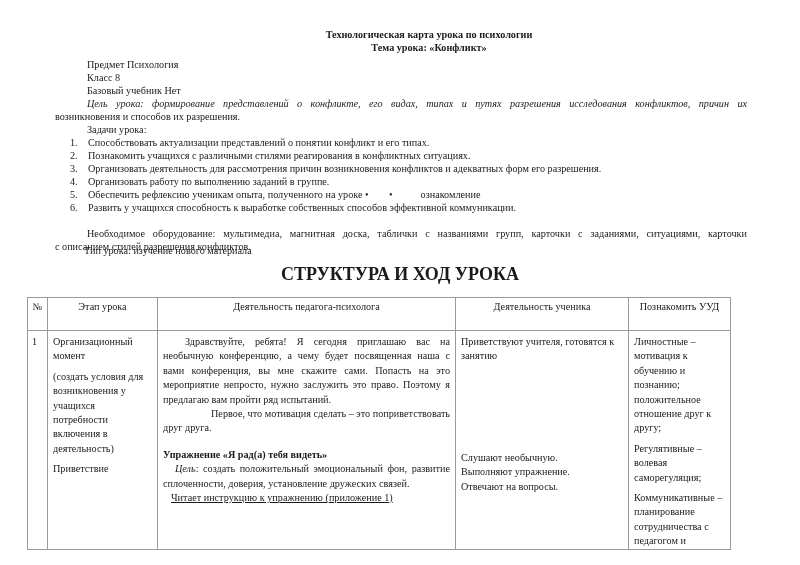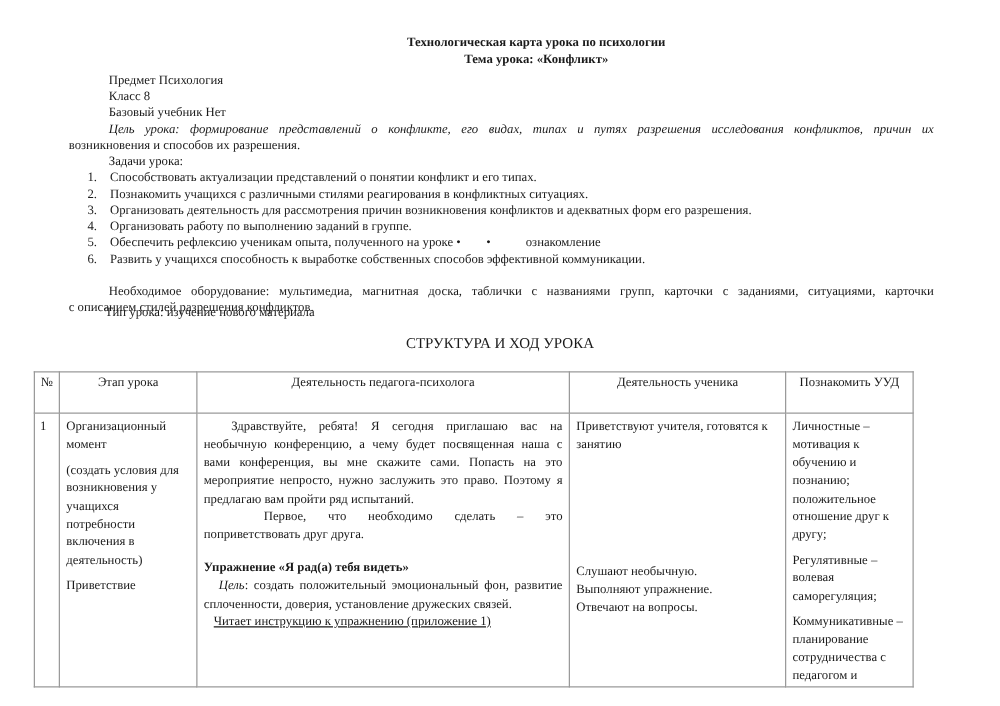--- a/index.html
+++ b/index.html
@@ -5,21 +5,21 @@
   * { box-sizing: border-box; margin: 0; padding: 0; }
   html, body { width: 800px; height: 565px; background: #ffffff; overflow: hidden; }
   body { font-family: "Liberation Serif", "DejaVu Serif", serif; color: #1a1a1a; font-size: 10.2px; line-height: 13px; position: relative; }
   .title { position: absolute; top: 28px; left: 0; width: 800px; text-align: center; font-weight: bold; font-size: 10.2px; line-height: 13px; margin-left: 29px; }
   .p { position: absolute; left: 55px; width: 692px; }
   .ind { padding-left: 32px; }
   .just { text-align: justify; text-align-last: left; }
   .ol { position: absolute; left: 70px; width: 680px; }
   .ol .li { display: flex; height: 13px; }
   .ol .num { width: 18px; }
-  .h2 { position: absolute; top: 268px; left: 0; width: 800px; text-align: center; font-weight: normal; font-size: 12px; }
+  .h2 { position: absolute; top: 268px; left: 0; width: 800px; text-align: center; font-weight: bold; font-size: 18px; }
   table { position: absolute; left: 27px; top: 297px; border-collapse: collapse; width: 703px; table-layout: fixed; }
   td, th { border: 1px solid #9a9a9a; vertical-align: top; font-weight: normal; font-size: 10.2px; line-height: 14.4px; }
   th { text-align: center; padding: 2px 4px; height: 33px; }
   td { padding: 4px 5px 0 5px; height: 209px; overflow: hidden; }
   .c0 { width: 20px; }
   .c1 { width: 110px; }
   .c2 { width: 298px; }
   .c3 { width: 173px; }
   .c4 { width: 102px; }
   td.c0 { padding-left: 4px; padding-right: 0; }
@@ -95,21 +95,21 @@
       <td class="c0">1</td>
       <td class="c1">
         <div>Организационный момент</div>
         <div class="gap"></div>
         <div>(создать условия для возникновения у учащихся потребности включения в деятельность)</div>
         <div class="gap"></div>
         <div>Приветствие</div>
       </td>
       <td class="c2 teach">
         <p class="t-ind1">Здравствуйте, ребята! Я сегодня приглашаю вас на необычную конференцию, а чему будет посвященная наша с вами конференция, вы мне скажите сами. Попасть на это мероприятие непросто, нужно заслужить это право. Поэтому я предлагаю вам пройти ряд испытаний.</p>
-        <p class="t-ind2">Первое, что необходимо сделать – это поприветствовать друг друга.</p>
+        <p class="t-ind2">Первое, что мотивация сделать – это поприветствовать друг друга.</p>
         <div style="height:12px"></div>
         <p class="bold">Упражнение «Я рад(а) тебя видеть»</p>
         <p class="i-ind"><span class="ital">Цель</span><span>: создать положительный эмоциональный фон, развитие сплоченности, доверия, установление дружеских связей.</span></p>
         <p class="r-ind">Читает инструкцию к упражнению (приложение 1)</p>
       </td>
       <td class="c3">
         <div>Приветствуют учителя, готовятся к занятию</div>
         <div style="height:87px"></div>
         <div>Слушают необычную.</div>
         <div>Выполняют упражнение.</div>

